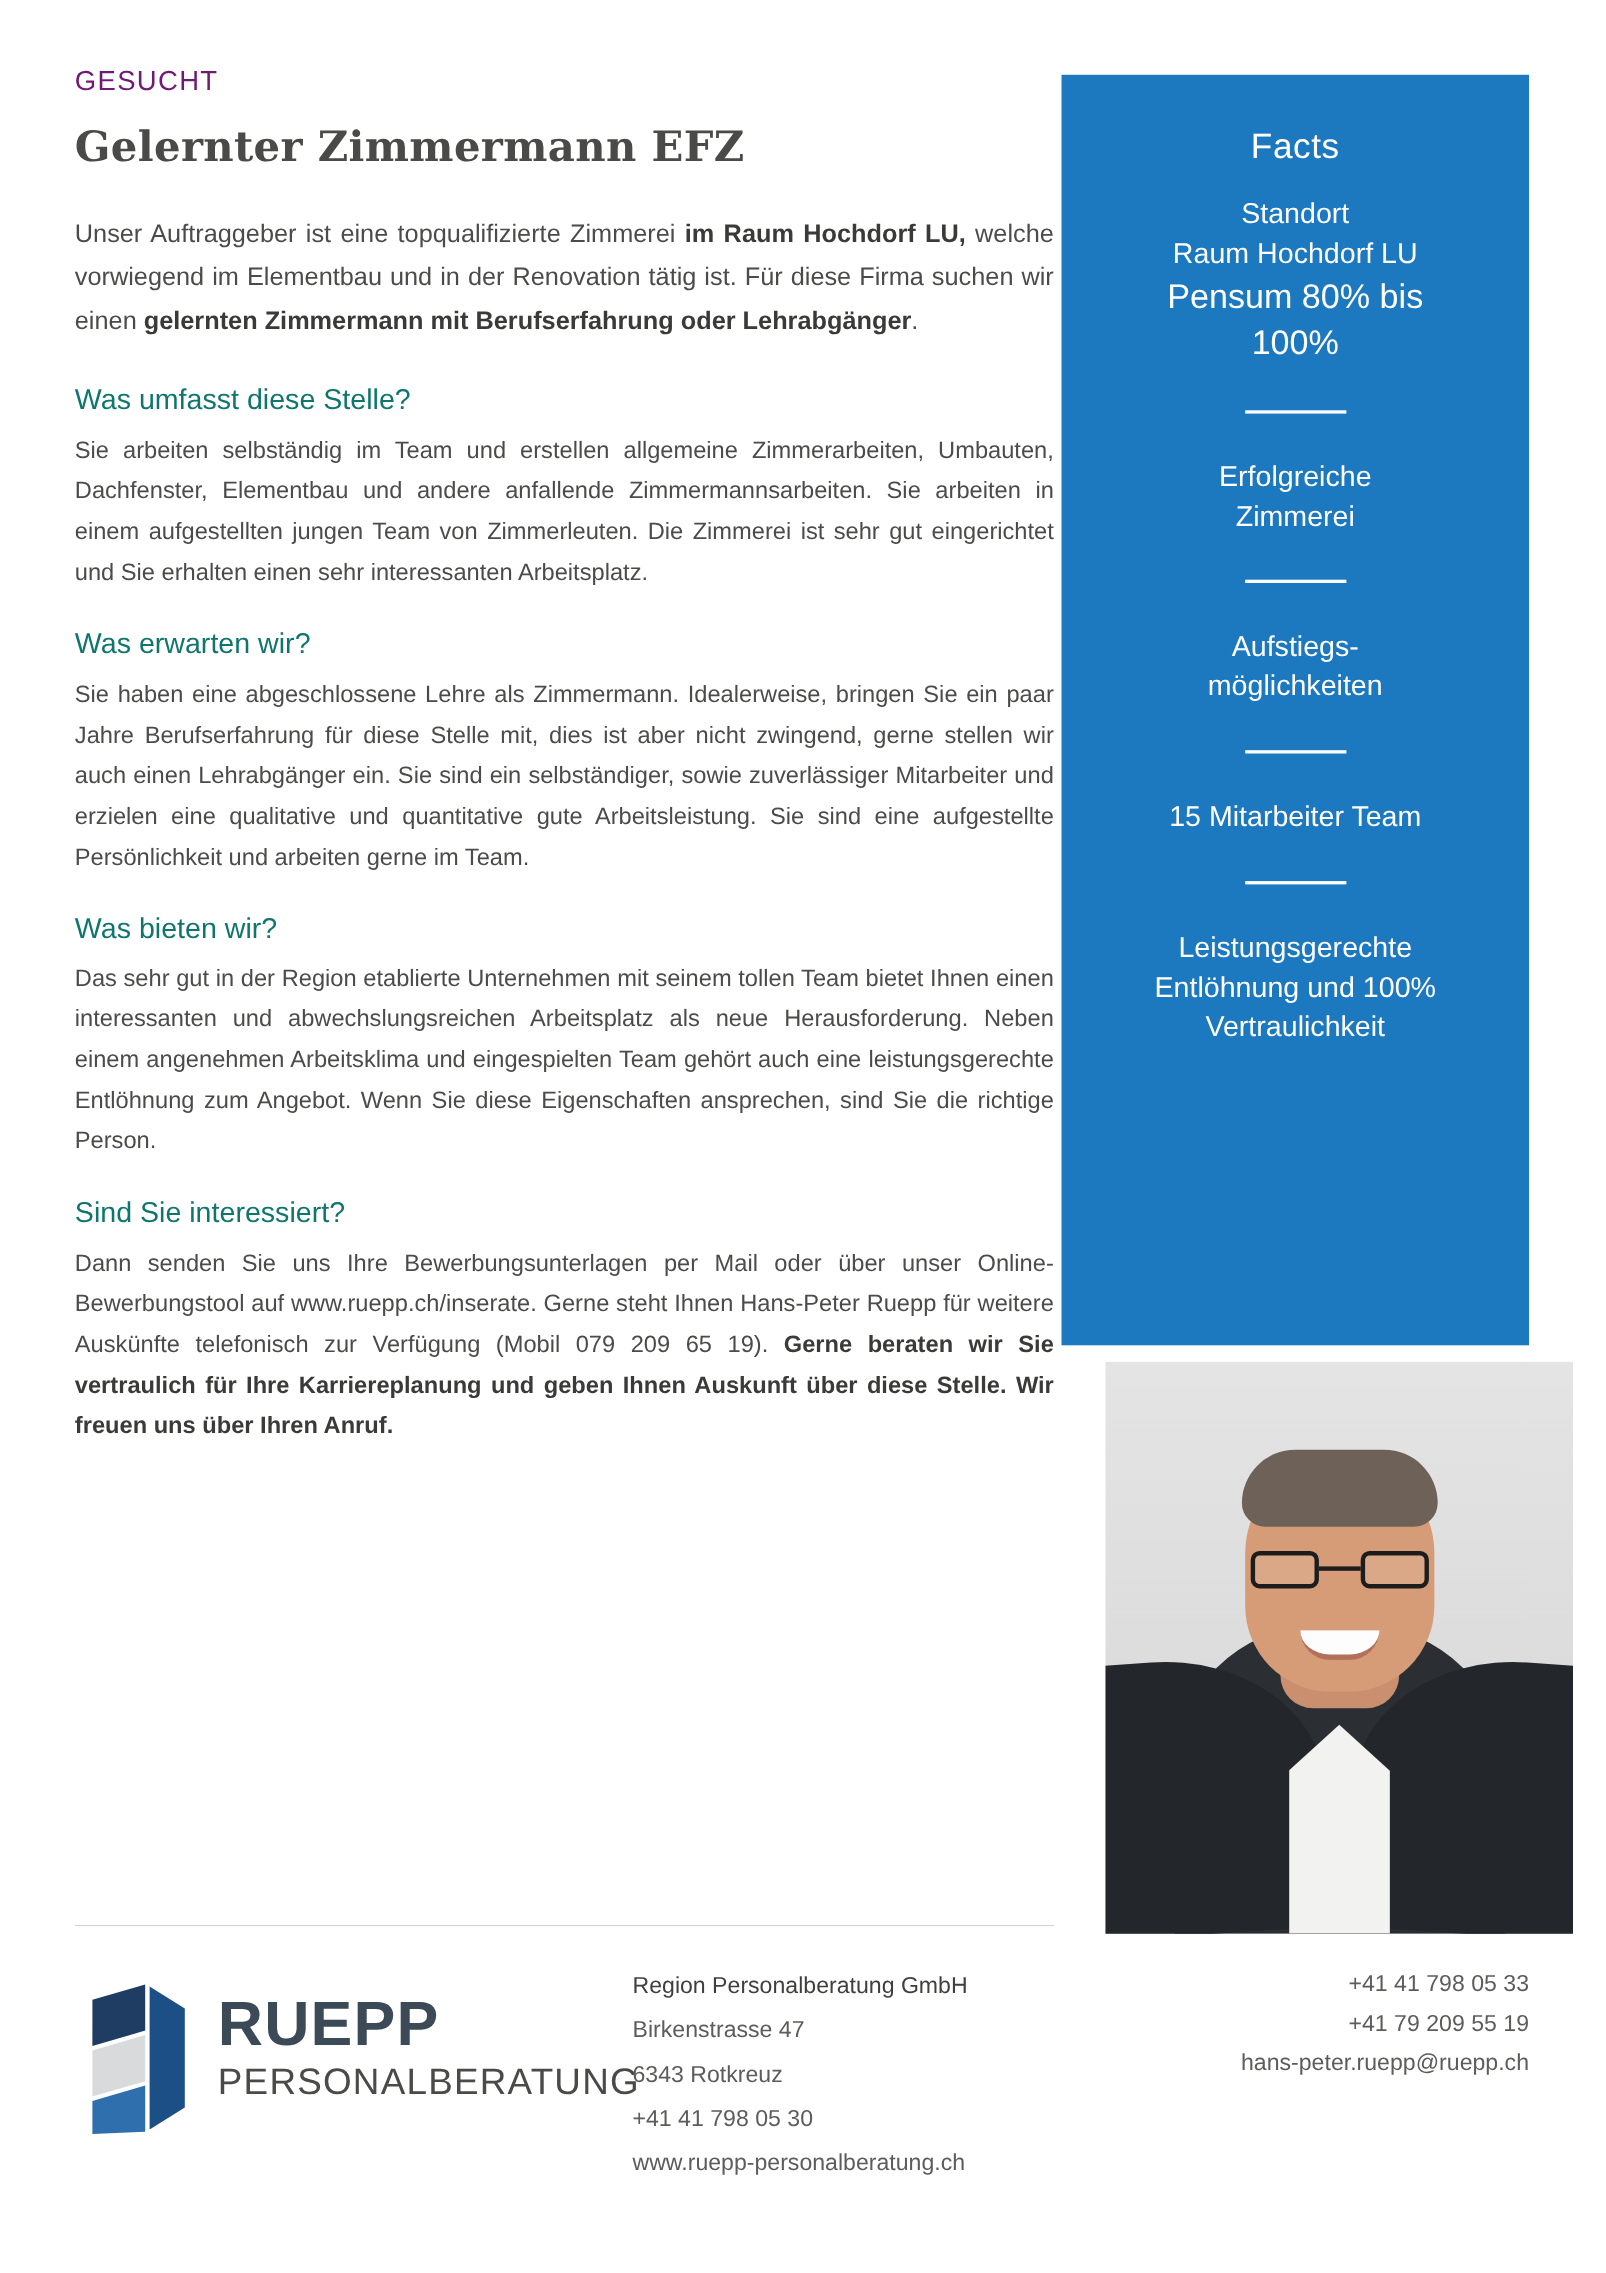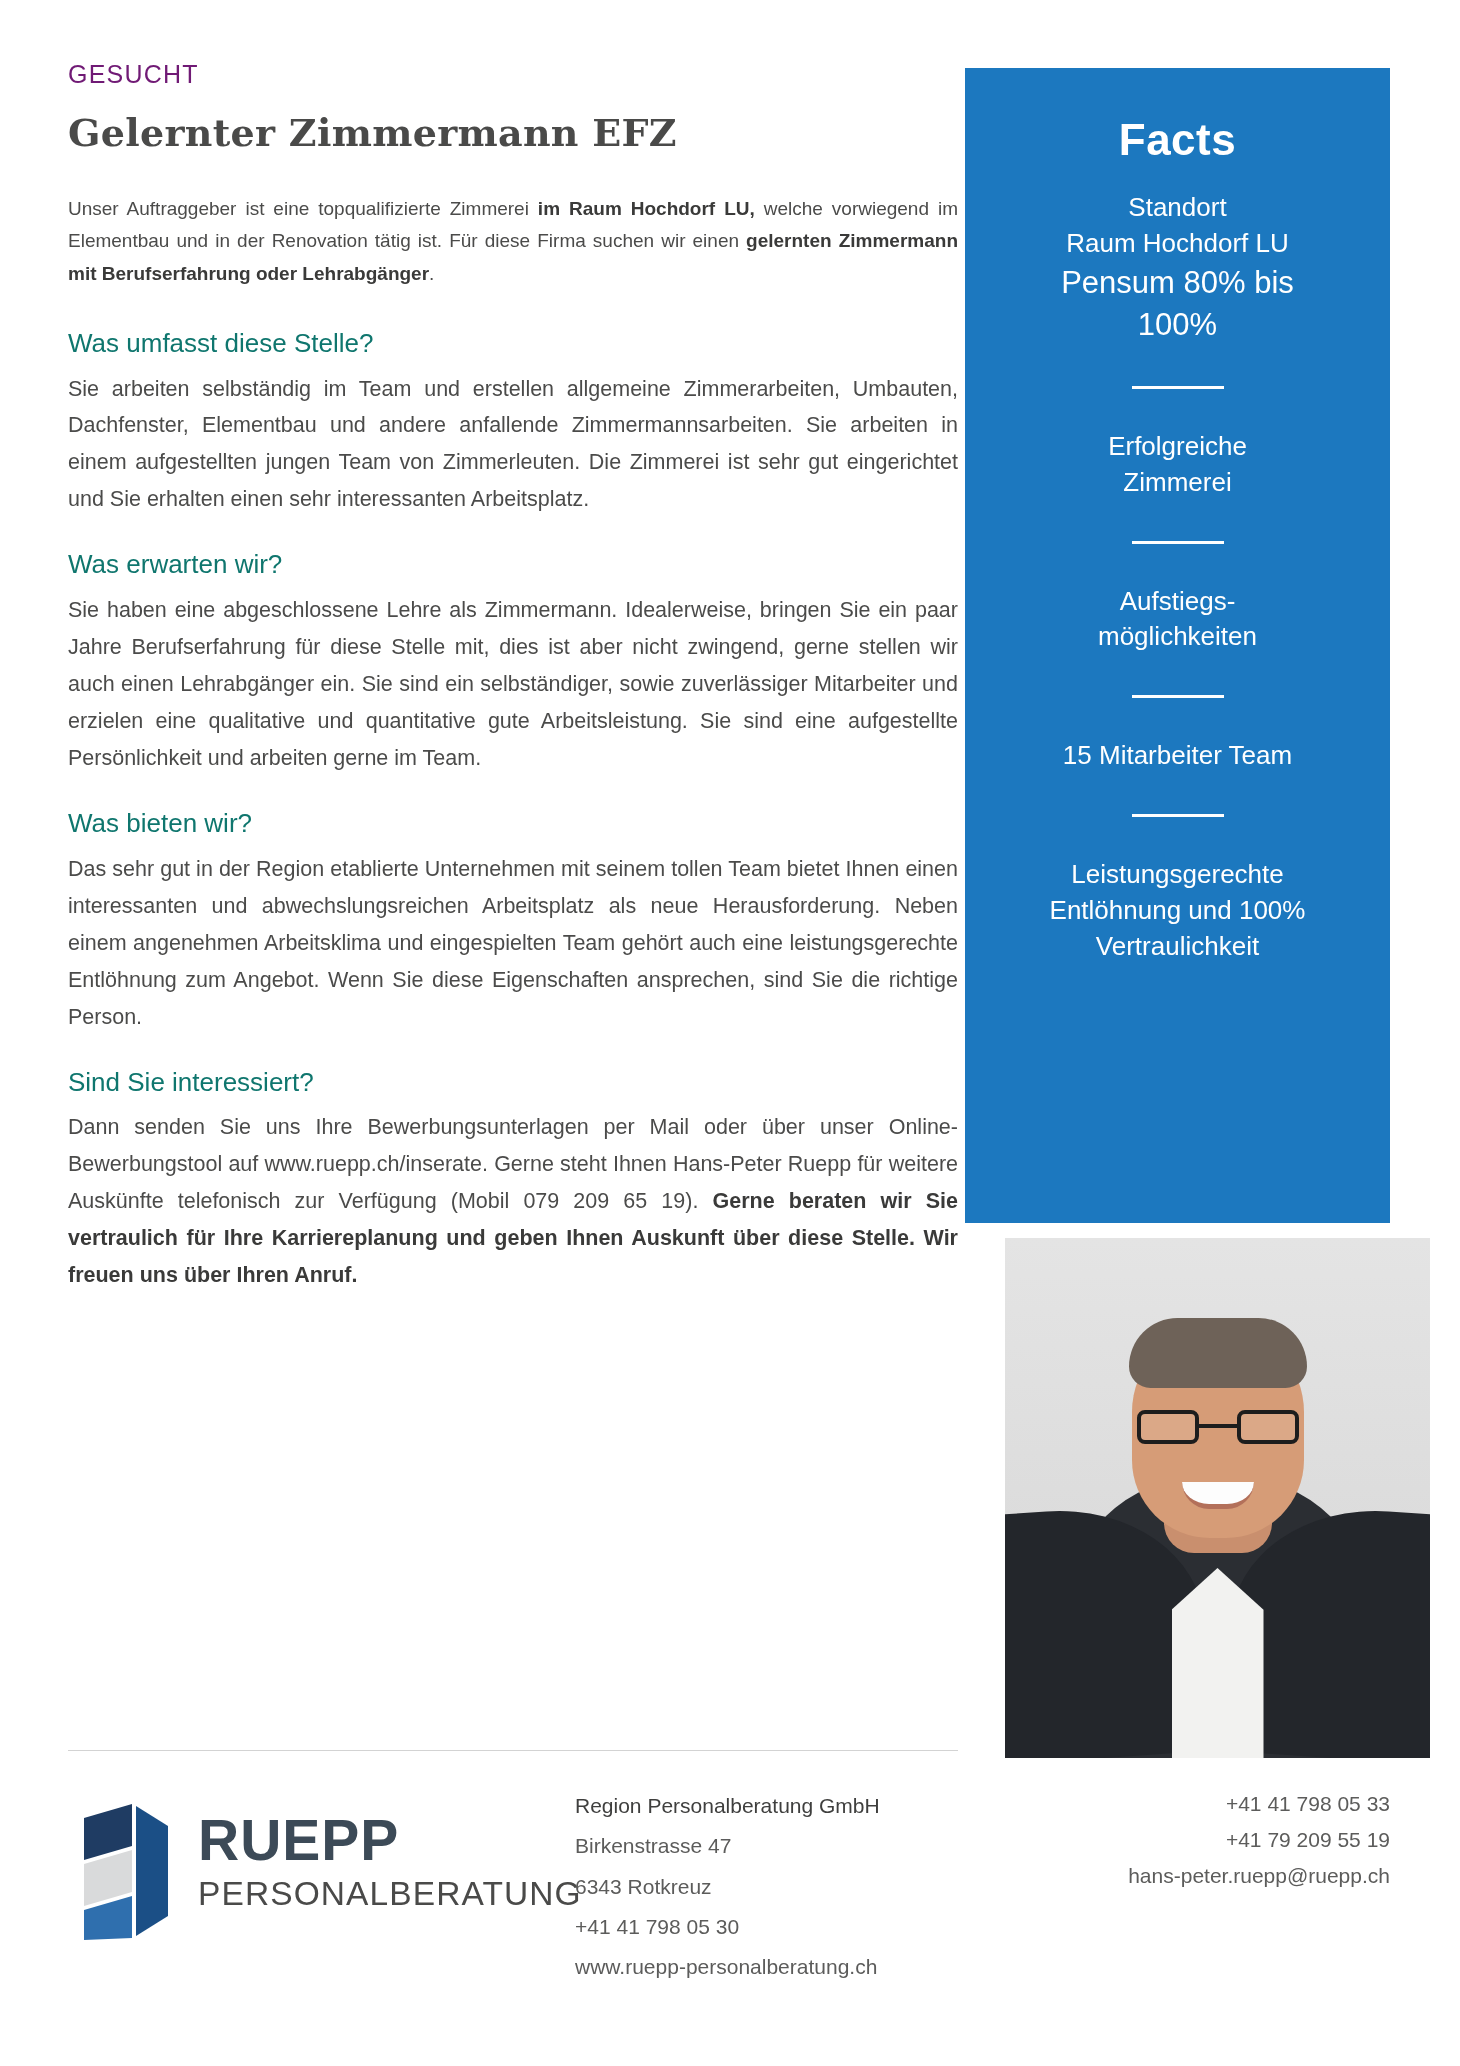--- a/index.html
+++ b/index.html
@@ -36,21 +36,21 @@
     font-family: "DejaVu Serif", serif;
     font-size: 38px;
     font-weight: 700;
     color: #4a4a49;
     letter-spacing: 0.3px;
     margin: 0 0 14px 0;
     line-height: 1.15;
   }
 
   .intro {
-    font-size: 19px;
+    font-size: 23px;
     line-height: 1.72;
     text-align: justify;
     color: #4b4b4a;
     margin-bottom: 36px;
     margin-top: 38px;
   }
   .intro b, .para b { font-weight: 700; color: #3a3a39; }
 
   .section { margin-bottom: 30px; }
   .section h2 {
@@ -75,22 +75,22 @@
     top: 68px;
     width: 425px;
     height: 1155px;
     background: #1c78bf;
     color: #ffffff;
     text-align: center;
     box-sizing: border-box;
     padding: 30px 28px 0 28px;
   }
   .facts-title {
-    font-size: 44px;
-    font-weight: 700;
+    font-size: 32px;
+    font-weight: 400;
     letter-spacing: 0.5px;
     margin: 18px 0 26px 0;
     line-height: 1.1;
   }
   .fact-item {
     font-size: 26px;
     line-height: 1.38;
     font-weight: 400;
   }
   .fact-item.large { font-size: 31px; line-height: 1.35; }

